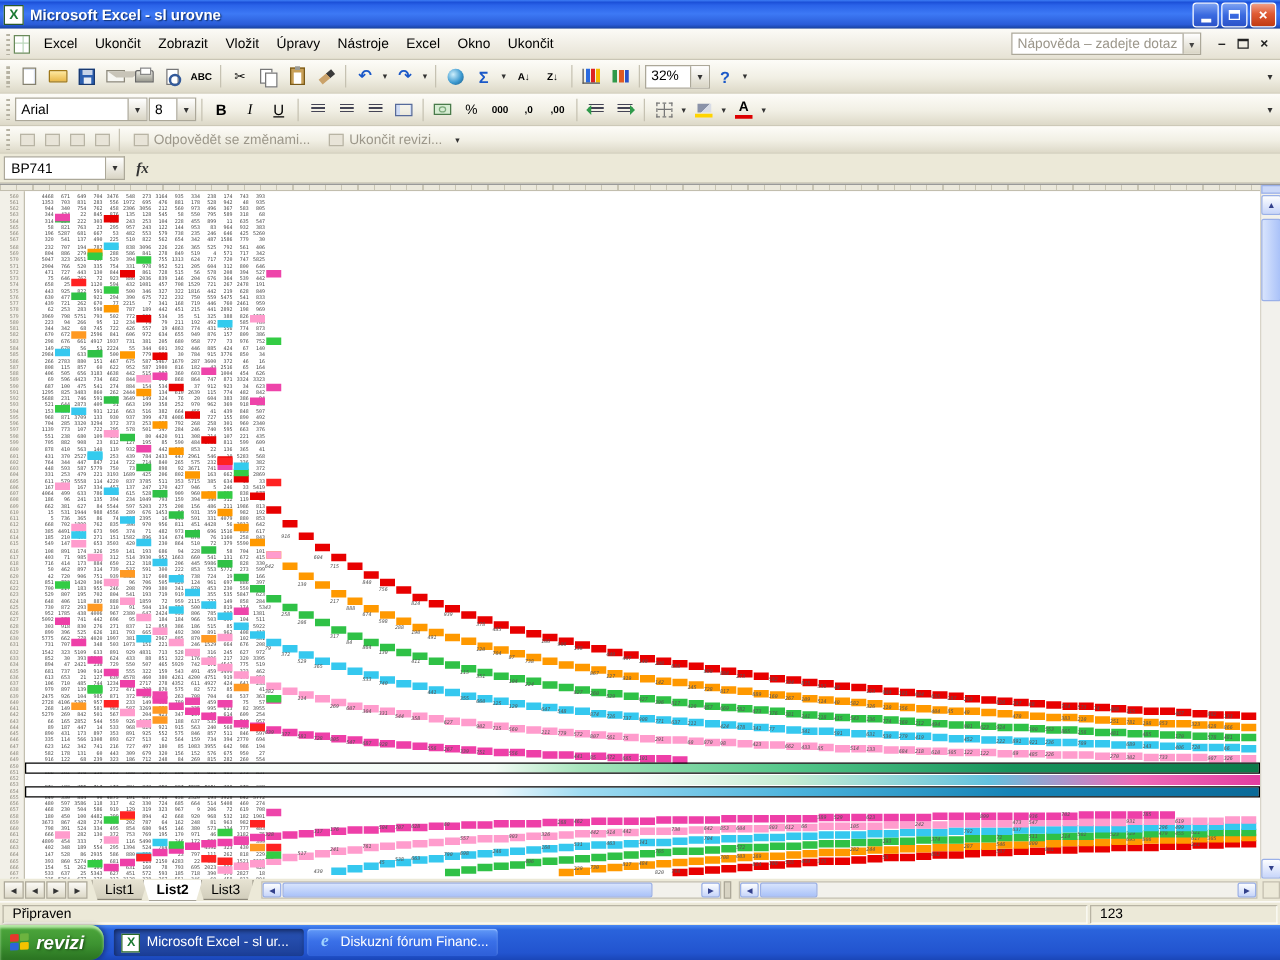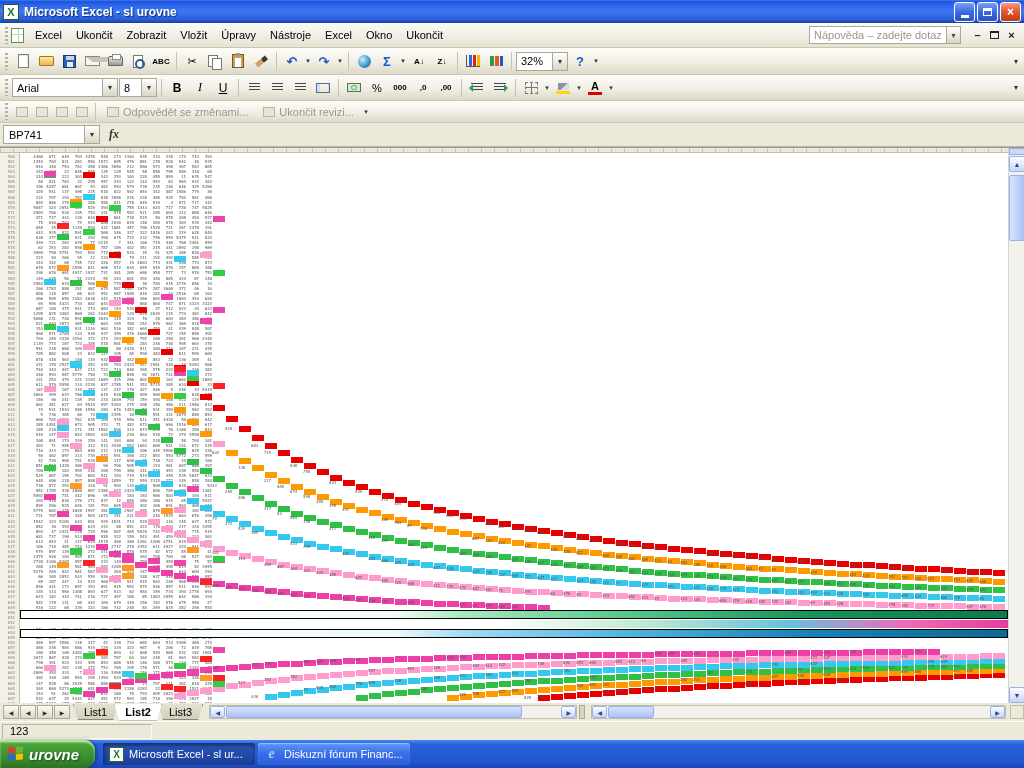--- a/index.html
+++ b/index.html
@@ -3194,32 +3194,33 @@
     <div class="hdivider"></div>
     <div class="hscroll" style="flex:1;margin-right:2px">
       <span class="hbtn" style="left:0">◀</span>
       <span class="hthumb" style="left:16px;width:46px"></span>
       <span class="hbtn" style="right:0">▶</span>
     </div>
     <span class="tb-corner"></span>
   </div>
 
   <div class="statusbar">
+    <span class="sb-panel sb-mode">Připraven</span>
     <span class="sb-panel sb-right">123</span>
   </div>
 
   <div class="taskbar">
     <div class="startbtn">
       <span class="flag">
           <i class="f1"></i>
           <i class="f2"></i>
           <i class="f3"></i>
           <i class="f4"></i>
         </span>
-      <span>urovne</span>
+      <span>revizi</span>
     </div>
     <div class="tasks" id="tasks">
         <div class="taskbtn active">
           <span class="ticon ti-excel">X</span>
           <span class="task-label">Microsoft Excel - sl ur...</span>
         </div>
         <div class="taskbtn">
           <span class="ticon ti-ie">e</span>
           <span class="task-label">Diskuzní fórum Financ...</span>
         </div>

